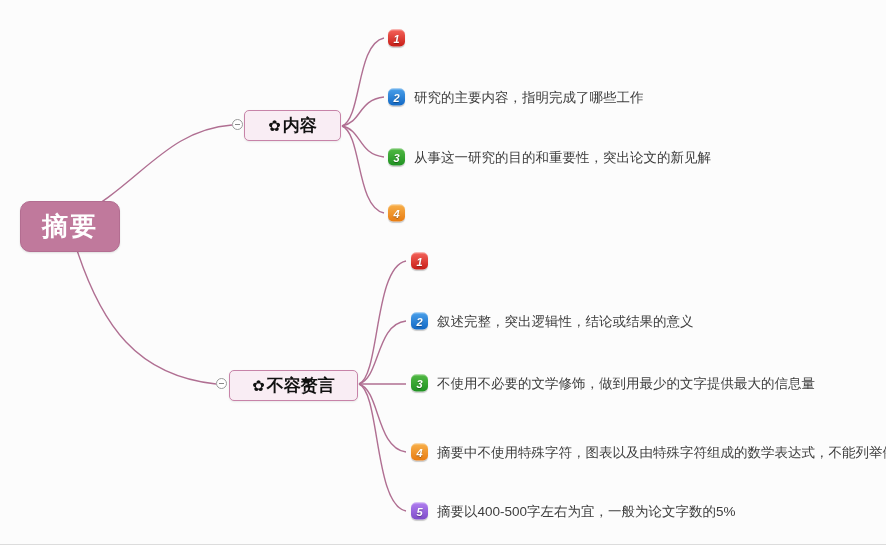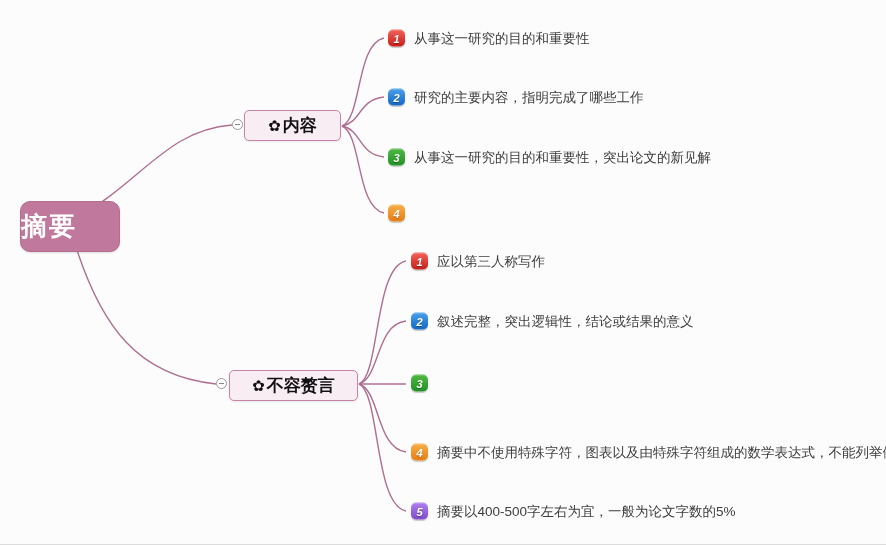--- a/index.html
+++ b/index.html
@@ -10,21 +10,21 @@
     overflow:hidden;
   }
   .canvas{position:relative;width:886px;height:545px;}
   svg.links{position:absolute;left:0;top:0;z-index:1;}
   svg.links path{fill:none;stroke:#b06f92;stroke-width:1.4px;}
 
   .root-node{
     position:absolute;left:20px;top:201px;width:98px;height:49px;
     background:#c0799c;border:1px solid #b36d91;border-radius:10px;
     color:#fff;font-weight:bold;font-size:26px;
-    display:flex;align-items:center;justify-content:flex-start;
+    display:flex;align-items:center;justify-content:center;
     z-index:3;cursor:default;letter-spacing:2px;
     box-shadow:0 1px 2px rgba(0,0,0,.12);
   }
   .branch-node{
     position:absolute;height:29px;
     background:#f9edf4;border:1.5px solid #c783a8;border-radius:5px;
     color:#111;font-weight:bold;font-size:17px;
     display:flex;align-items:center;justify-content:center;
     z-index:3;cursor:default;
     box-shadow:0 1px 2px rgba(0,0,0,.08);
@@ -100,45 +100,44 @@
   <div class="branch-node branch-rules">
     <span class="flower">✿</span>
     <span>不容赘言</span>
   </div>
   <div class="collapse collapse-rules">
     <div class="minus"></div>
   </div>
 
   <div class="item" style="left:388px;top:38px;">
     <div class="badge red">1</div>
-    <div class="txt">从事这一研究的目的和重要性</div>
   </div>
   <div class="item" style="left:388px;top:97px;">
     <div class="badge blue">2</div>
     <div class="txt">研究的主要内容，指明完成了哪些工作</div>
   </div>
   <div class="item" style="left:388px;top:157px;">
     <div class="badge green">3</div>
     <div class="txt">从事这一研究的目的和重要性，突出论文的新见解</div>
   </div>
   <div class="item" style="left:388px;top:213px;">
     <div class="badge orange">4</div>
   </div>
 
   <div class="item" style="left:411px;top:261px;">
     <div class="badge red">1</div>
-    <div class="txt">应以第三人称写作</div>
   </div>
   <div class="item" style="left:411px;top:321px;">
     <div class="badge blue">2</div>
     <div class="txt">叙述完整，突出逻辑性，结论或结果的意义</div>
   </div>
   <div class="item" style="left:411px;top:383px;">
     <div class="badge green">3</div>
     <div>
+      <div class="txt">不使用不必要的文学修饰，做到用最少的文字提供最大的信息量</div>
     </div>
   </div>
   <div class="item" style="left:411px;top:452px;">
     <div class="badge orange">4</div>
     <div class="txt">摘要中不使用特殊字符，图表以及由特殊字符组成的数学表达式，不能列举例证</div>
   </div>
   <div class="item" style="left:411px;top:511px;">
     <div class="badge purple">5</div>
     <div class="txt">摘要以400-500字左右为宜，一般为论文字数的5%</div>
   </div>

